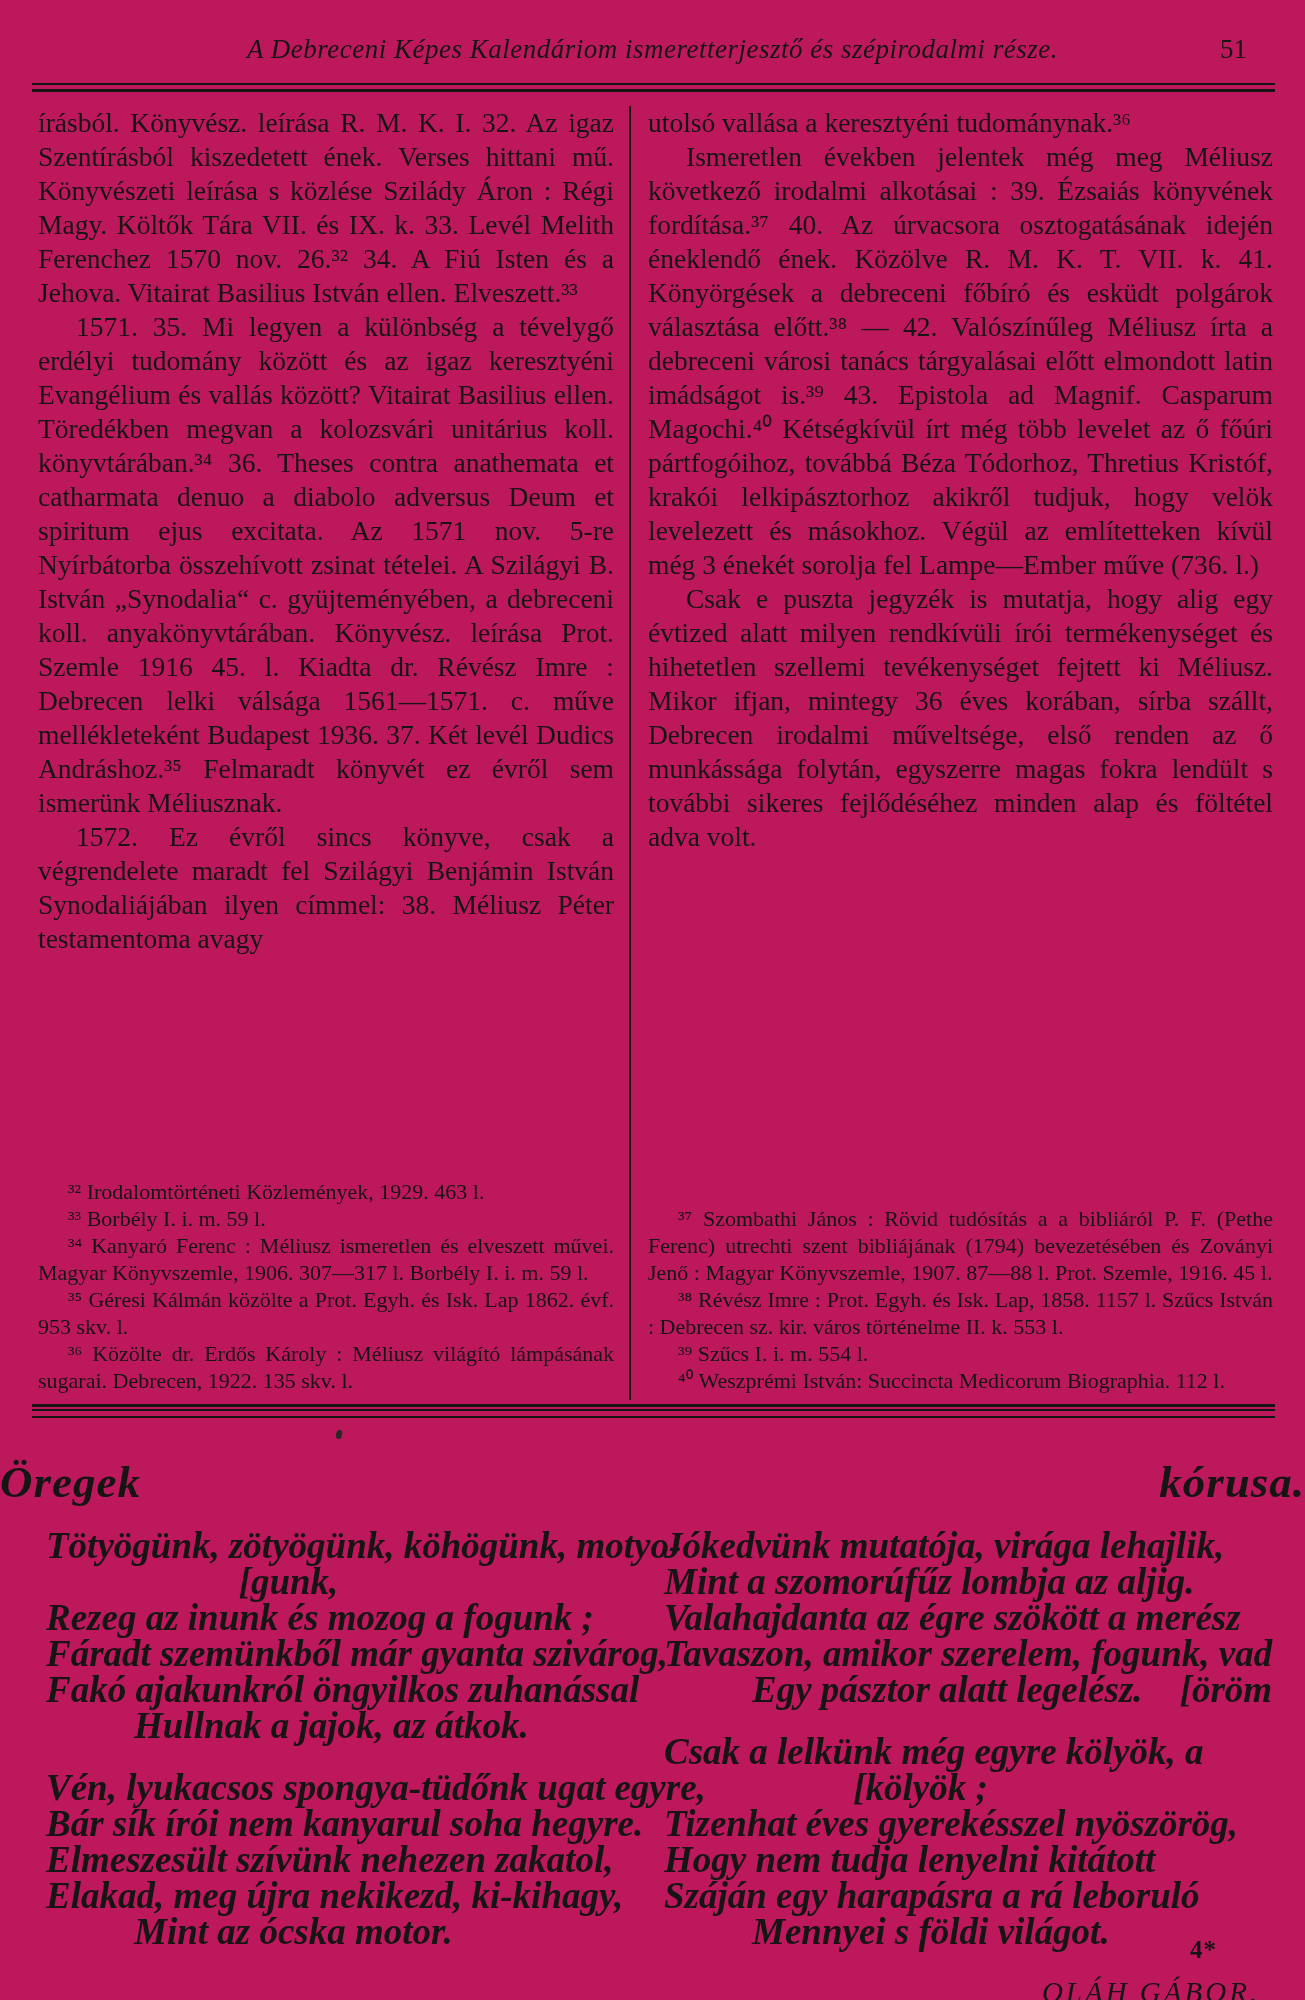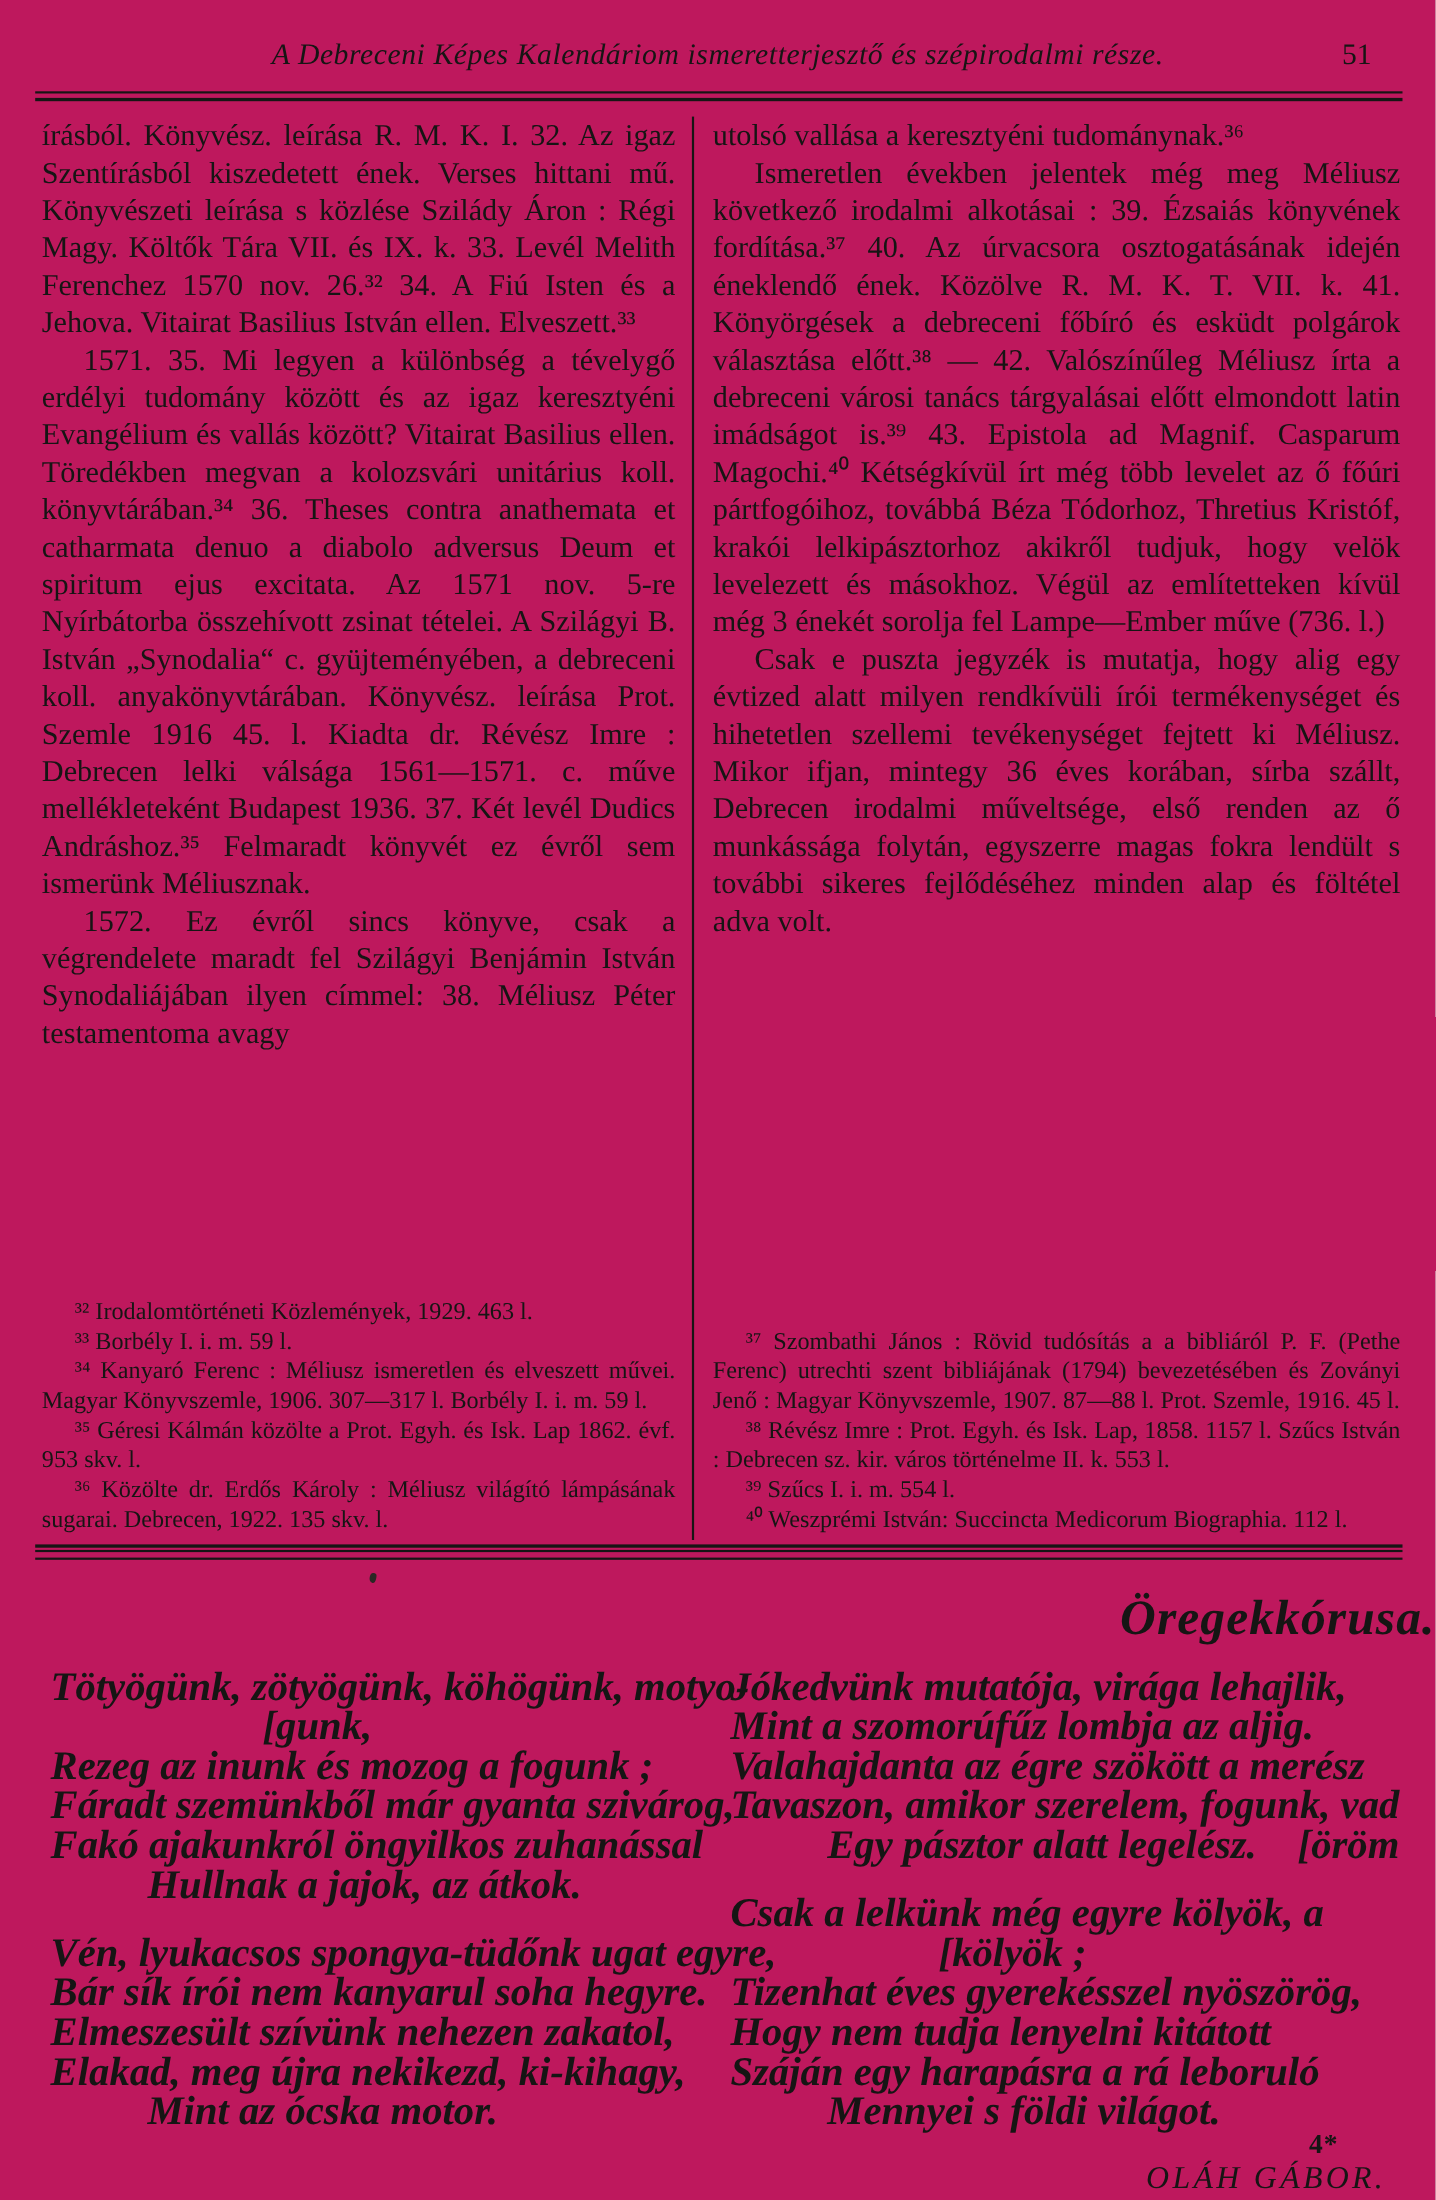--- a/index.html
+++ b/index.html
@@ -84,22 +84,22 @@
     position:absolute;
     left:336px;top:1430px;
     width:6px;height:9px;
     background:#2a2824;
     border-radius:50% 40% 45% 55%;
     transform:rotate(12deg);
   }
   
   .poem-title{
     display:flex;
-    justify-content:flex-end;
-    margin-top:26px;
+    justify-content:space-between;
+    margin-top:38px;
     font-style:italic;
     font-weight:bold;
     font-size:45px;
     letter-spacing:1px;
   }
   .poem-cols{
     display:flex;
     padding:20px 40px 0 46px;
   }
   .poem-col{box-sizing:border-box;}

